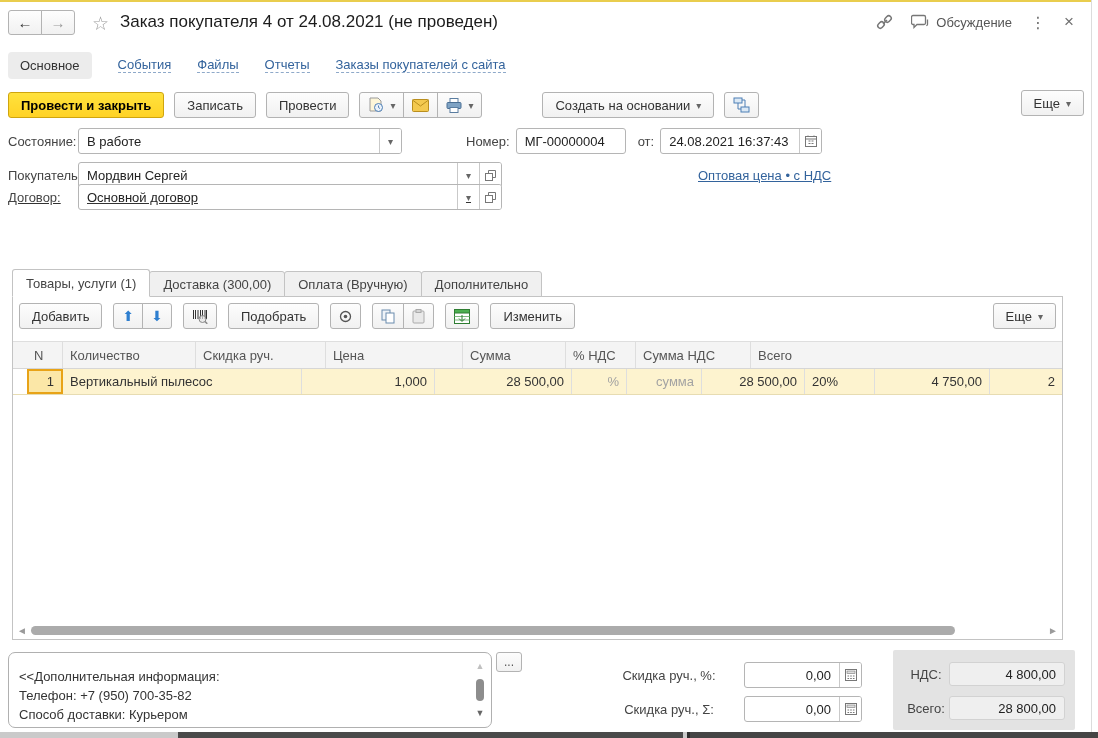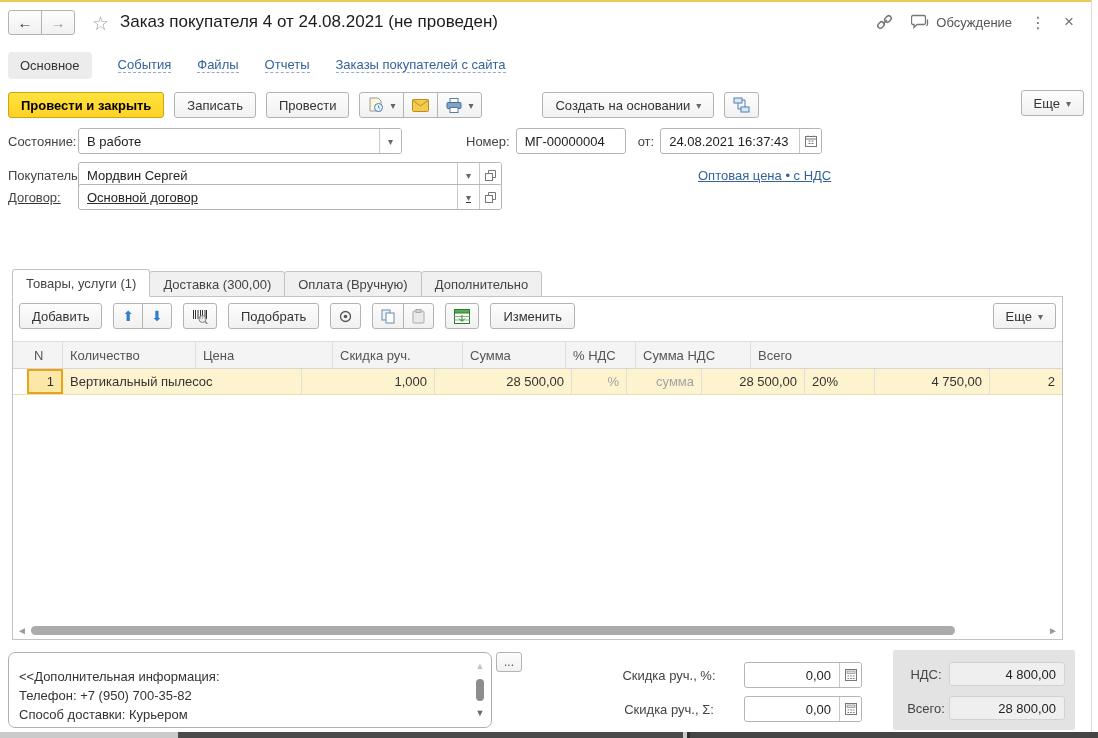--- a/index.html
+++ b/index.html
@@ -331,22 +331,22 @@
         <span>Еще</span>
         <span class="caret">▾</span>
       </div>
     </div>
 
     <div class="grid">
       <div class="gr ghead">
         <div class="gc" style="width:8px; border-right:none"></div>
         <div class="gc" style="width:36px">N</div>
         <div class="gc" style="width:133px">Количество</div>
+        <div class="gc" style="width:130px">Скидка руч.</div>
         <div class="gc" style="width:137px">Цена</div>
-        <div class="gc" style="width:130px">Скидка руч.</div>
         <div class="gc" style="width:103px">Сумма</div>
         <div class="gc" style="width:70px">% НДС</div>
         <div class="gc" style="width:115px">Сумма НДС</div>
         <div class="gc" style="flex:1; border-right:none">Всего</div>
       </div>
       <div class="gr grow">
         <div class="gc" style="width:8px; border-right:none; background:#fff"></div>
         <div class="gc ncell-sel" style="width:36px">1</div>
         <div class="gc" style="width:239px">Вертикальный пылесос</div>
         <div class="gc num" style="width:133px">1,000</div>

